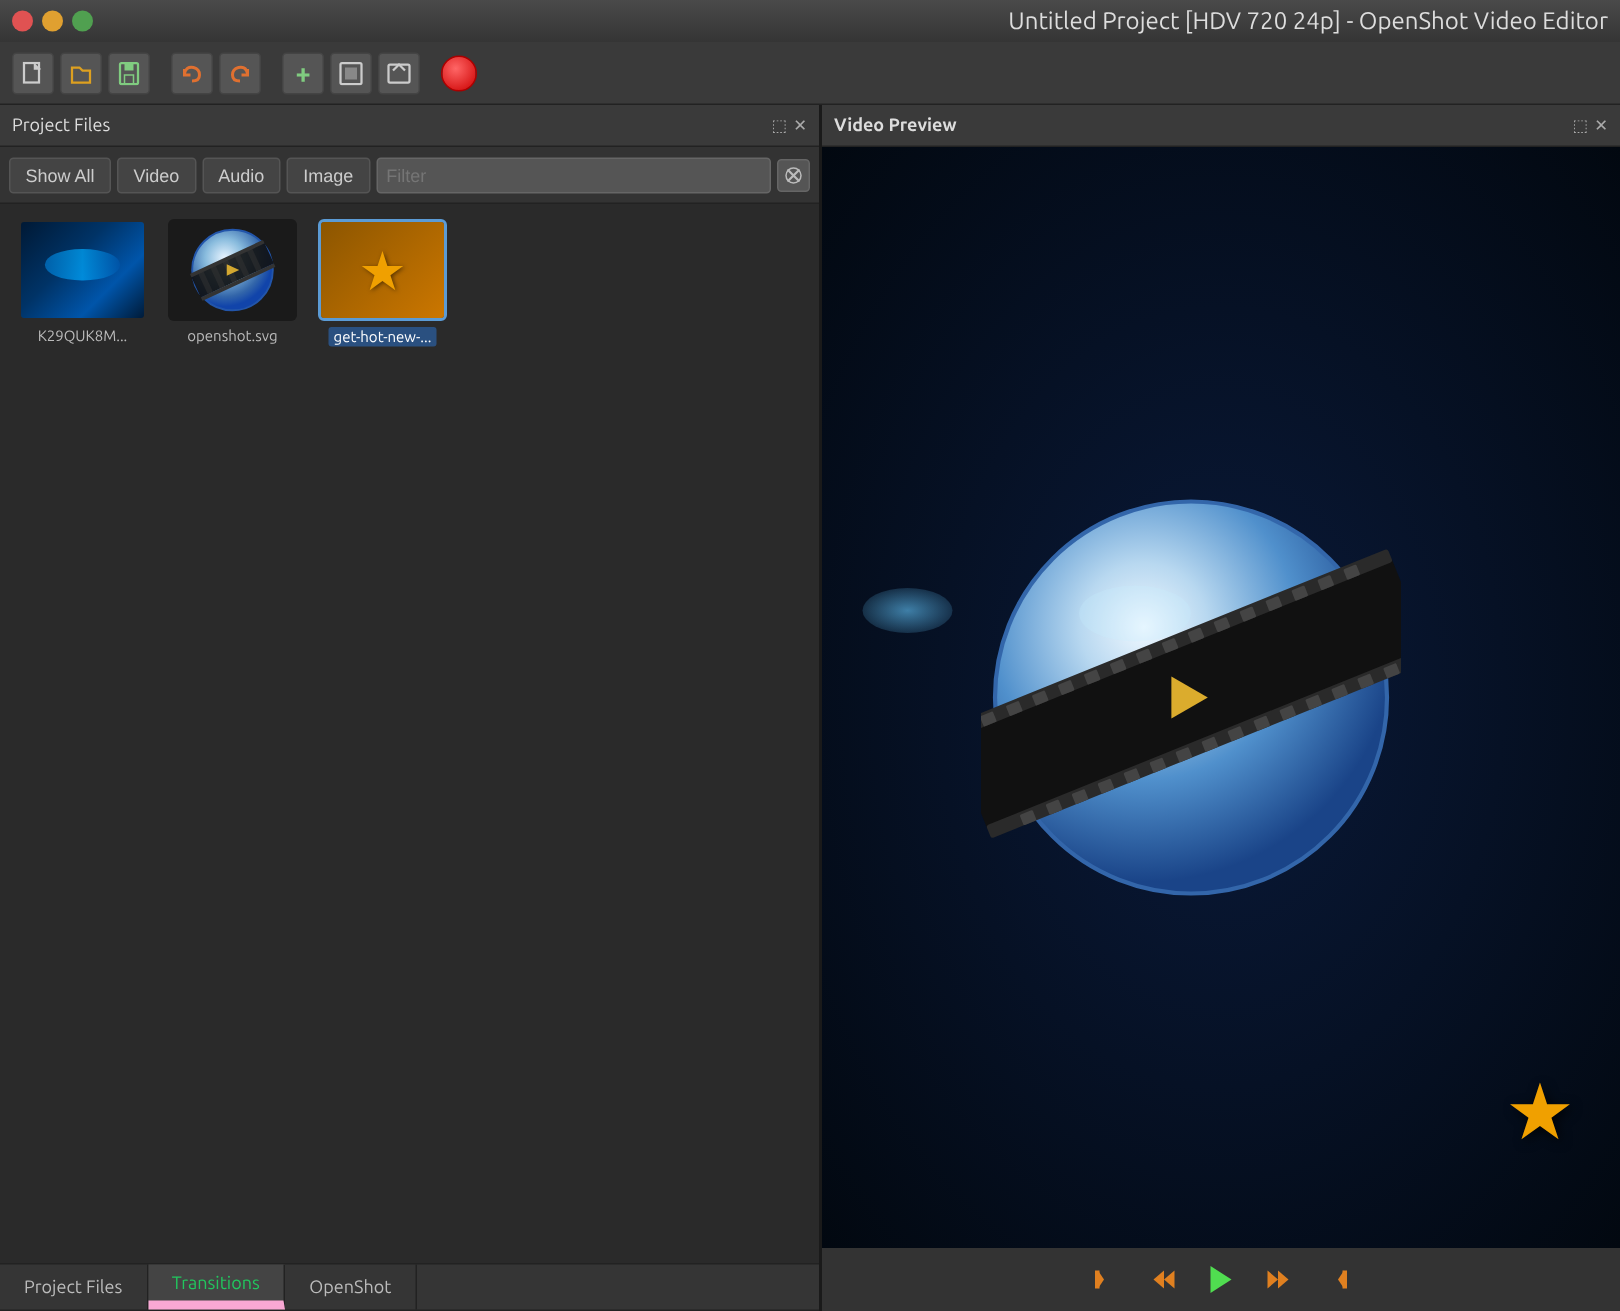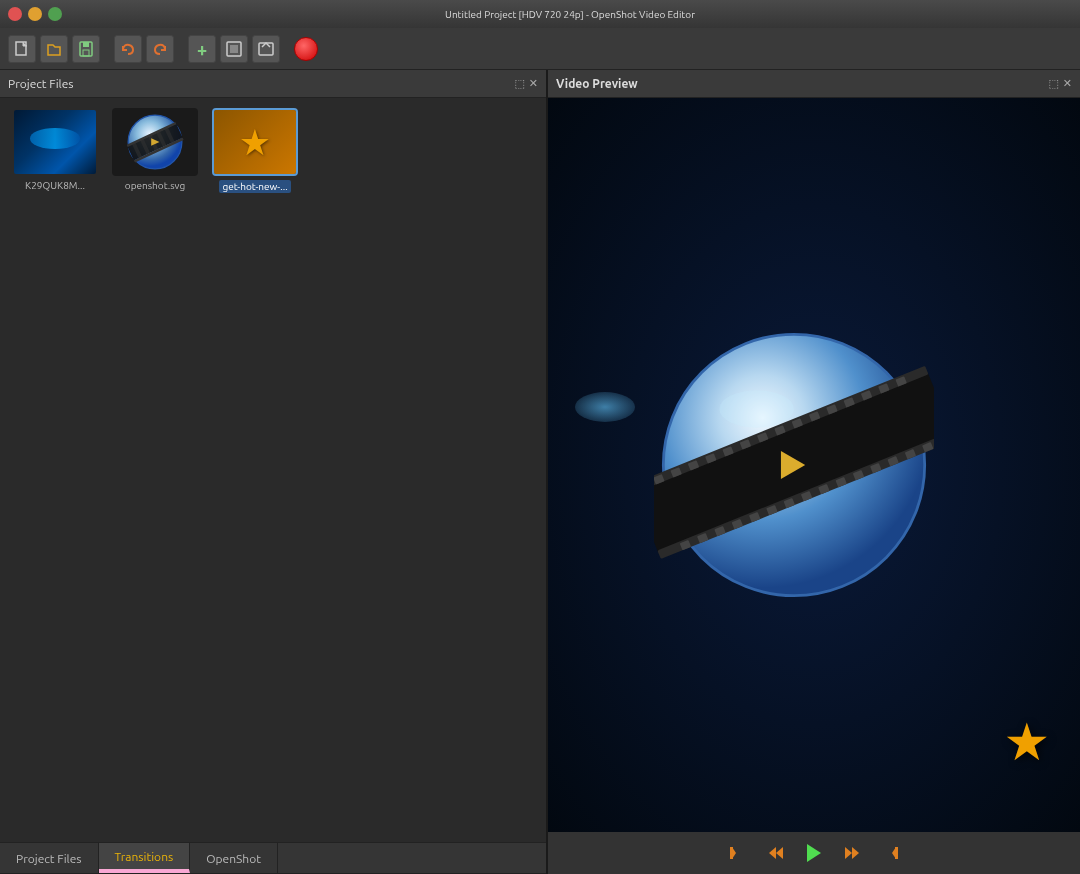--- a/index.html
+++ b/index.html
@@ -24,21 +24,21 @@
       gap: 6px;
     }
     .win-btn {
       width: 14px; height: 14px; border-radius: 50%;
       display: inline-block;
     }
     .win-close { background: #e05252; }
     .win-min   { background: #e0a030; }
     .win-max   { background: #50a050; }
     #titlebar-text {
-      flex: 1; text-align: center; font-size: 10px; color: #ddd;
+      flex: 1; text-align: right; font-size: 16px; color: #ddd;
     }
 
     
     #toolbar {
       height: 42px;
       background: #3a3a3a;
       border-bottom: 1px solid #222;
       display: flex;
       align-items: center;
       padding: 0 8px;
@@ -195,22 +195,22 @@
     .btab {
       padding: 0 16px;
       display: flex; align-items: center;
       cursor: pointer;
       color: #bbb;
       font-size: 12px;
       border-right: 1px solid #222;
     }
     .btab.active {
       background: #444;
-      border-bottom: 4px solid #f9a8d4;
-      color: #eab308;
+      border-bottom: 6px solid #f9a8d4;
+      color: #22c55e;
     }
 
     
     #right-panel {
       flex: 1;
       display: flex;
       flex-direction: column;
       font-weight: bold;
     }
     #vp-header {
@@ -357,20 +357,33 @@
   <div id="left-panel">
 
     <div id="pf-header">
       <span id="">Project Files</span>
       <div id="pf-header-icons">
         <span>⬚</span>
         <span>✕</span>
       </div>
     </div>
 
+    <div id="pf-toolbar">
+      <button class="pf-tab">Show All</button>
+      <button class="pf-tab">Video</button>
+      <button class="pf-tab">Audio</button>
+      <button class="pf-tab">Image</button>
+      <input class="pf-search" type="text" placeholder="Filter" style="">
+      <div class="pf-clear-btn">
+        <svg width="12" height="12" viewBox="0 0 12 12">
+            <path d="M2,2 L10,10 M10,2 L2,10" stroke="#bbb" stroke-width="1.5"></path>
+            <circle cx="6" cy="6" r="5" fill="none" stroke="#bbb" stroke-width="1"></circle>
+          </svg>
+      </div>
+    </div>
 
     <div id="pf-content">
 
       <div class="file-item">
         <div class="file-thumb">
           <div class="video-thumb-inner"></div>
         </div>
         <span class="file-name">K29QUK8M...</span>
       </div>
 

